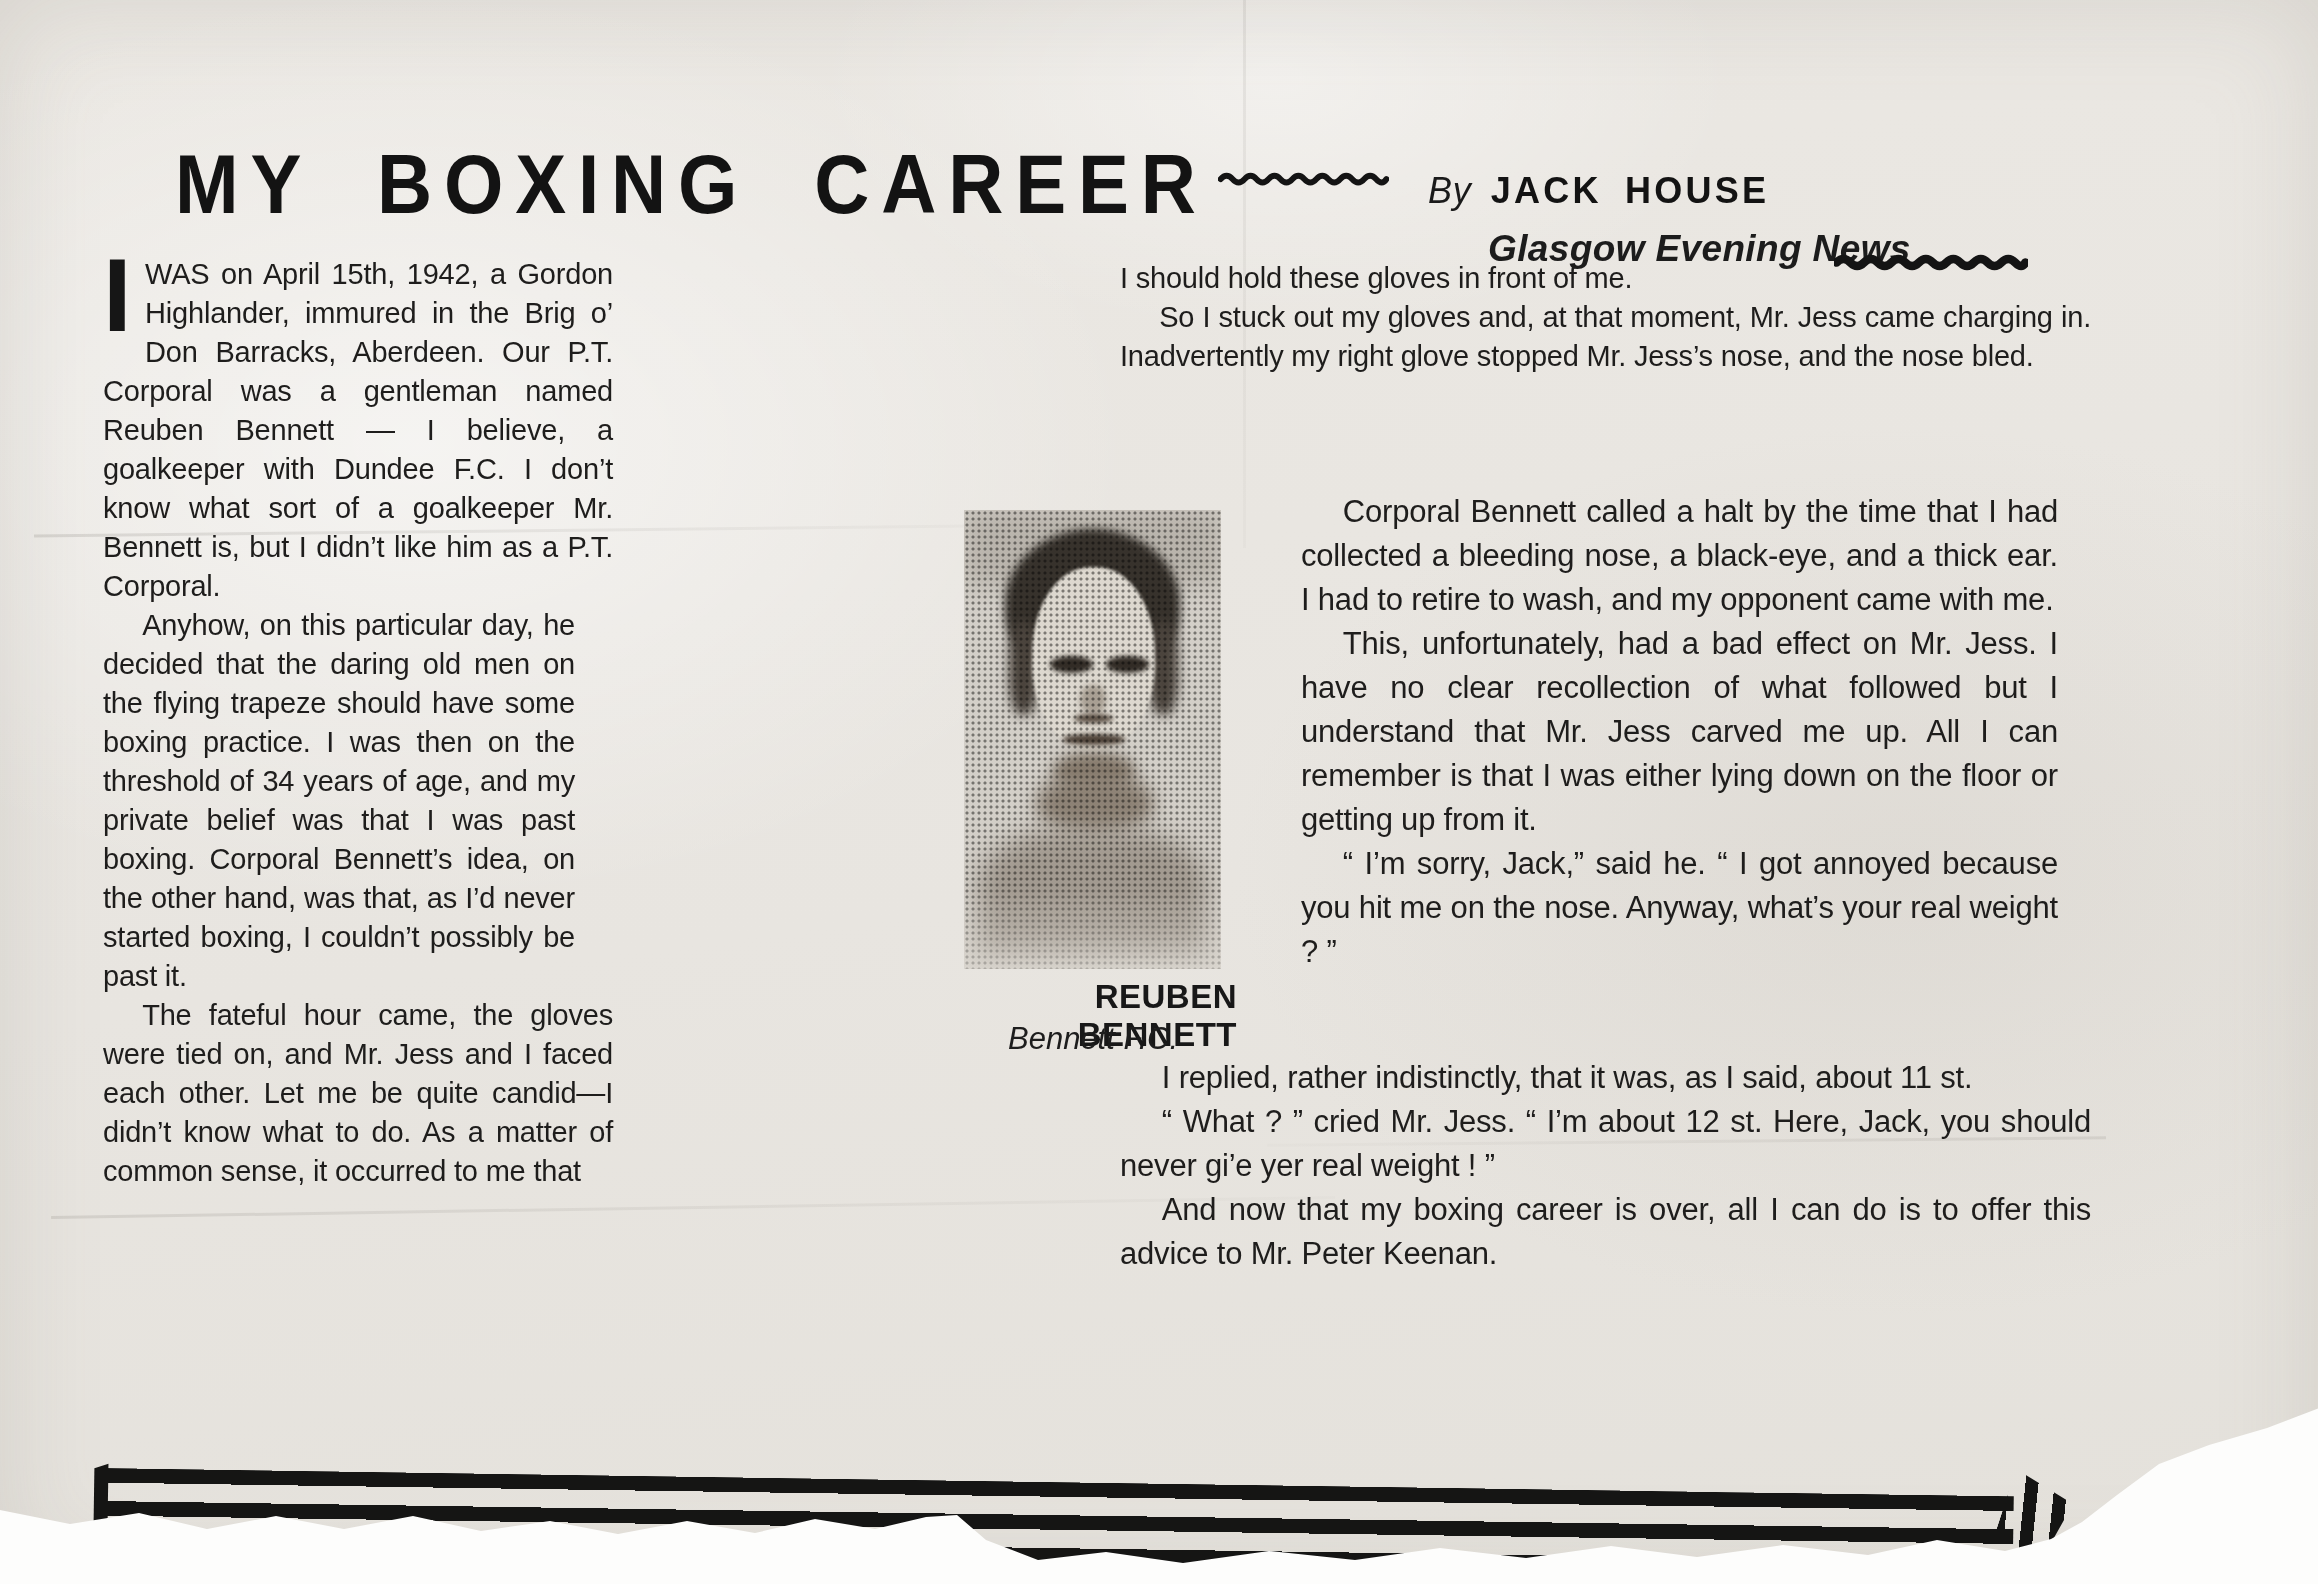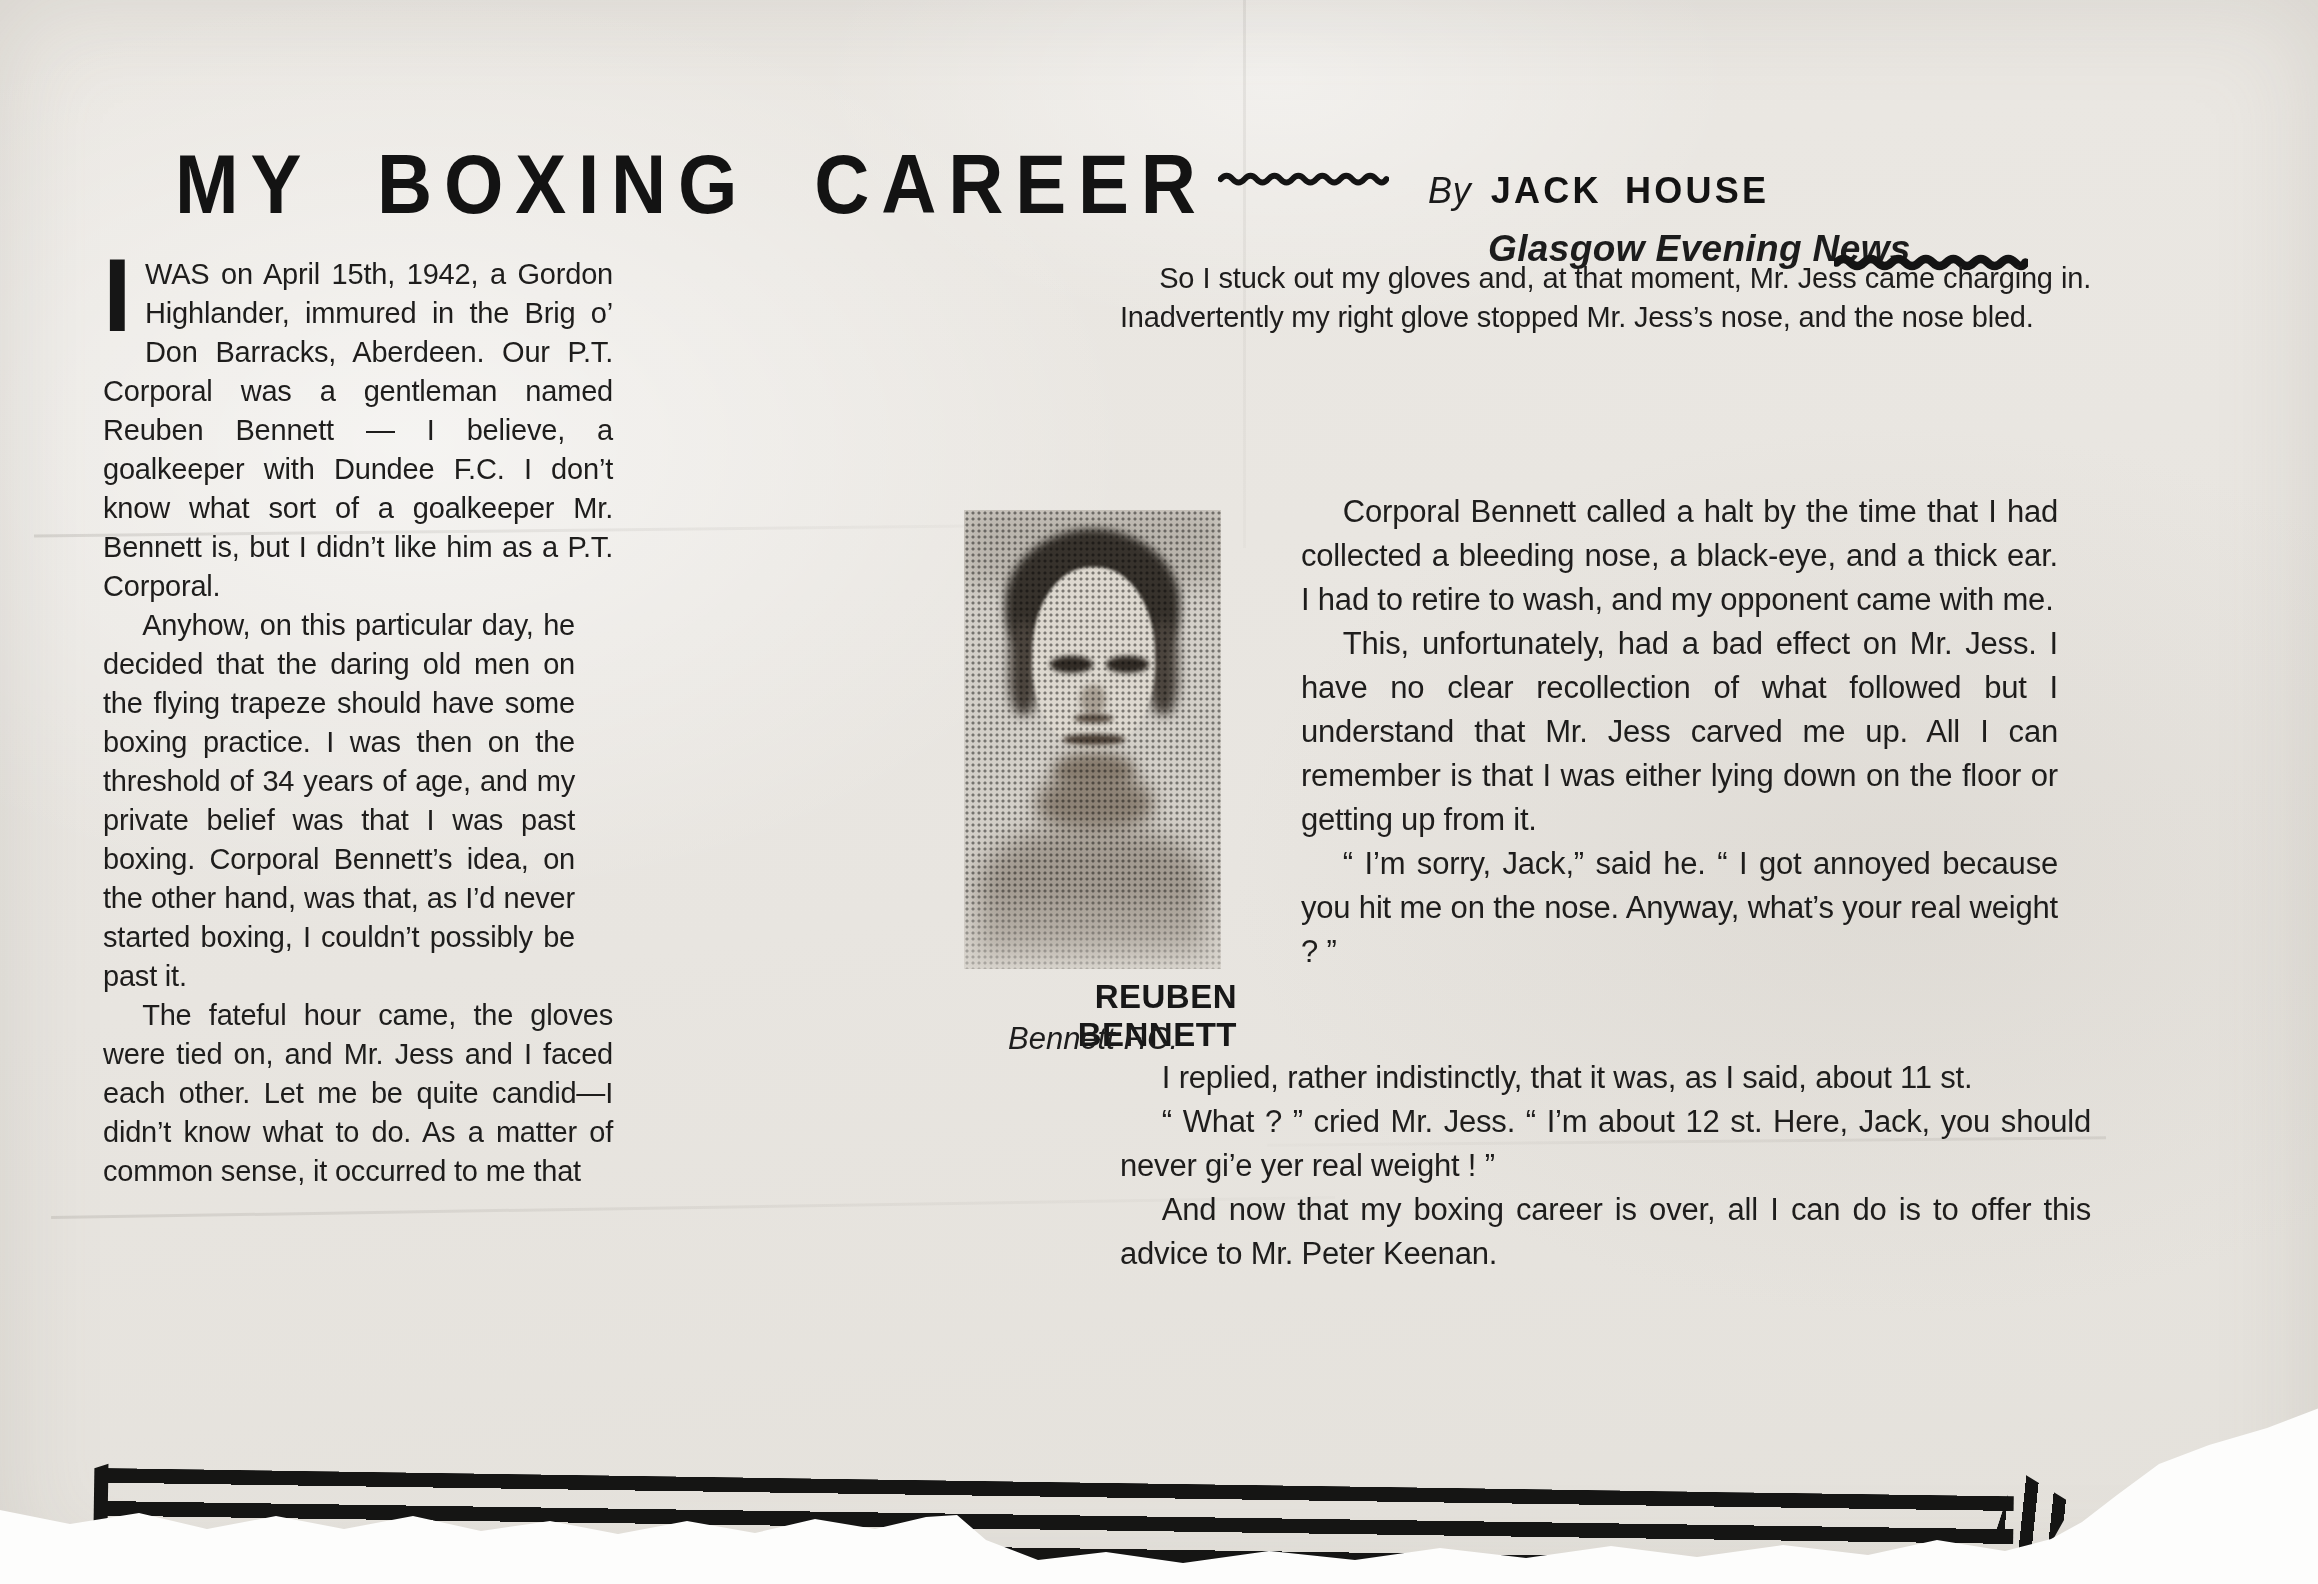--- a/index.html
+++ b/index.html
@@ -160,20 +160,21 @@
       <div class="shape ph-chin"></div>
       <div class="shape ph-jaw"></div>
       <div class="shape ph-torso"></div>
       <div class="ph-dots"></div>
       <div class="ph-fade"></div>
     </div>
     <p class="caption-name">REUBEN BENNETT</p>
     <p class="caption-team">Bennett F.C.</p>
 
     <div class="col rt-top">
+      <p>I should hold these gloves in front of me.</p>
       <p class="indent">So I stuck out my gloves and, at that moment, Mr. Jess came charging in.  Inadvertently my right glove stopped Mr. Jess’s nose, and the nose bled.</p>
     </div>
 
     <div class="col rt-beside">
       <p class="indent">Corporal Bennett called a halt by the time that I had collected a bleeding nose, a black-eye, and a thick ear.   I had to retire to wash, and my opponent came with me.</p>
       <p class="indent">This, unfortunately, had a bad effect on Mr. Jess.  I have no clear recollection of what followed but I understand that Mr. Jess carved me up.  All I can remember is that I was either lying down on the floor or getting up from it.</p>
       <p class="indent">“ I’m sorry, Jack,” said he.  “ I got annoyed because you hit me on the nose.    Anyway, what’s your real weight ? ”</p>
     </div>
 
     <div class="col rt-bottom">

